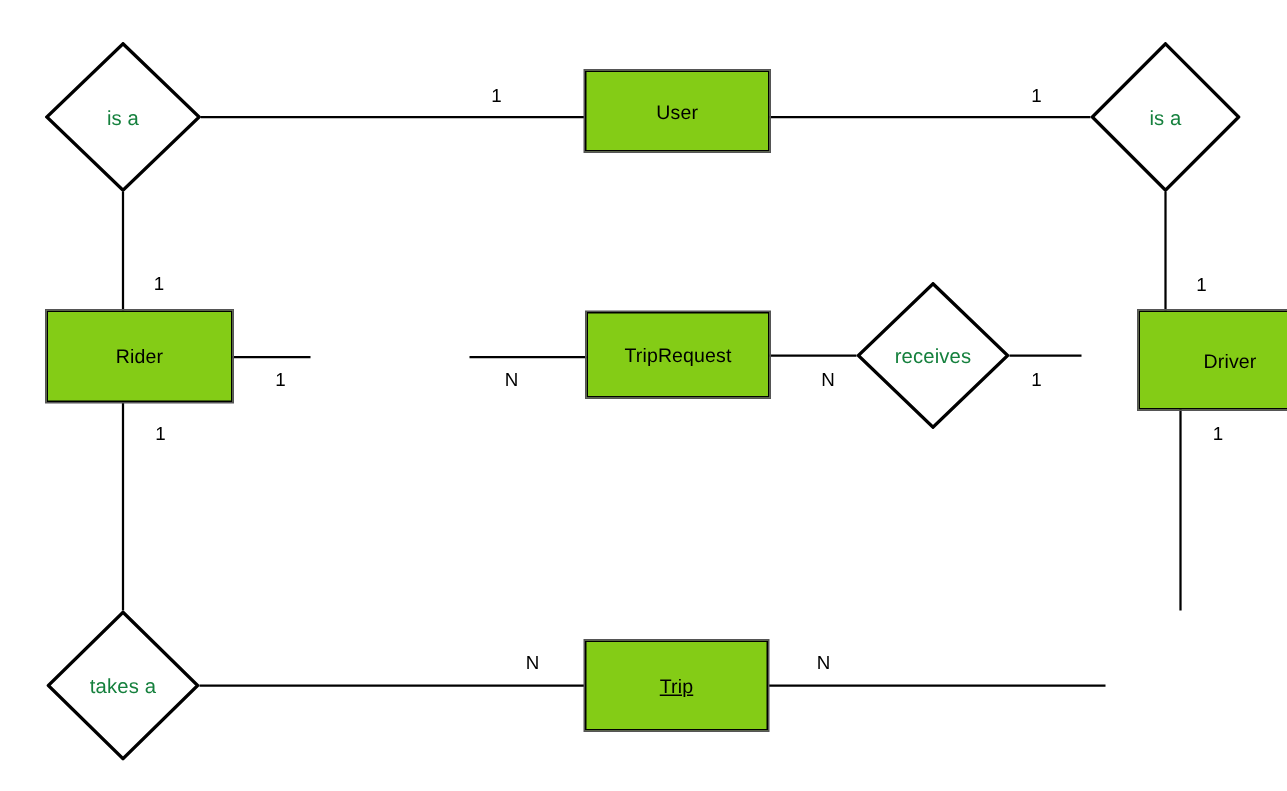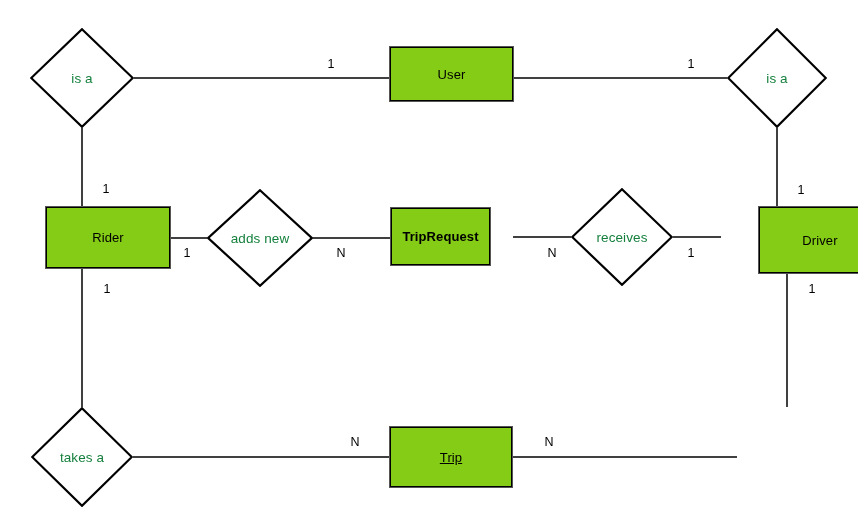--- a/index.html
+++ b/index.html
@@ -87,49 +87,43 @@
       <line x1="513" y1="237" x2="571" y2="237" stroke="#000000" stroke-width="1.5"></line>
       <line x1="673" y1="237" x2="721" y2="237" stroke="#000000" stroke-width="1.5"></line>
       <line x1="82" y1="268" x2="82" y2="407" stroke="#000000" stroke-width="1.5"></line>
       <line x1="787" y1="268" x2="787" y2="407" stroke="#000000" stroke-width="1.5"></line>
       <line x1="133" y1="457" x2="390" y2="457" stroke="#000000" stroke-width="1.5"></line>
       <line x1="512" y1="457" x2="737" y2="457" stroke="#000000" stroke-width="1.5"></line>
     </svg>
 <div class="entity" style="left: 390px; top: 47px; width: 123px; height: 54px;">
       <span>User</span>
     </div>
-    <div class="entity" style="left: 46px; top: 207px; width: 124px; height: 61px; justify-content: center;">
+    <div class="entity" style="left: 31px; top: 207px; width: 124px; height: 61px; justify-content: center;">
       <span>Rider</span>
     </div>
-    <div class="entity" style="left: 391px; top: 208px; width: 99px; height: 57px; font-weight: bold;">
+    <div class="entity" style="left: 391px; top: 208px; width: 122px; height: 57px;">
       <span>TripRequest</span>
     </div>
     <div class="entity" style="left: 759px; top: 207px; width: 122px; height: 66px;">
       <span>Driver</span>
     </div>
     <div class="entity" style="left: 390px; top: 427px; width: 122px; height: 60px; text-decoration: underline;">
       <span>Trip</span>
     </div>
     <div class="diamond-wrap" style="left: 30px; top: 28px; width: 104px; height: 100px;">
       <svg width="104" height="100" viewBox="0 0 104 100">
         <polygon points="52,1.2 102.8,50 52,98.8 1.2,50" fill="#ffffff" stroke="#000000" stroke-width="2.2" stroke-linejoin="miter"></polygon>
       </svg>
       <div class="diamond-label">is a</div>
     </div>
     <div class="diamond-wrap" style="left: 727px; top: 28px; width: 100px; height: 100px;">
       <svg width="100" height="100" viewBox="0 0 100 100">
         <polygon points="50,1.2 98.8,50 50,98.8 1.2,50" fill="#ffffff" stroke="#000000" stroke-width="2.2" stroke-linejoin="miter"></polygon>
       </svg>
       <div class="diamond-label">is a</div>
-    </div>
-    <div class="diamond-wrap" style="left: 207px; top: 189px; width: 106px; height: 98px;">
-      <svg width="106" height="98" viewBox="0 0 106 98">
-        <polygon points="53,1.2 104.8,49 53,96.8 1.2,49" fill="#ffffff" stroke="#000000" stroke-width="2.2" stroke-linejoin="miter"></polygon>
-      </svg>
-      <div class="diamond-label">adds new</div>
     </div>
     <div class="diamond-wrap" style="left: 571px; top: 188px; width: 102px; height: 98px; text-decoration: underline;">
       <svg width="102" height="98" viewBox="0 0 102 98">
         <polygon points="51,1.2 100.8,49 51,96.8 1.2,49" fill="#ffffff" stroke="#000000" stroke-width="2.2" stroke-linejoin="miter"></polygon>
       </svg>
       <div class="diamond-label">receives</div>
     </div>
     <div class="diamond-wrap" style="left: 31px; top: 407px; width: 102px; height: 100px;">
       <svg width="102" height="100" viewBox="0 0 102 100">
         <polygon points="51,1.2 100.8,50 51,98.8 1.2,50" fill="#ffffff" stroke="#000000" stroke-width="2.2" stroke-linejoin="miter"></polygon>

